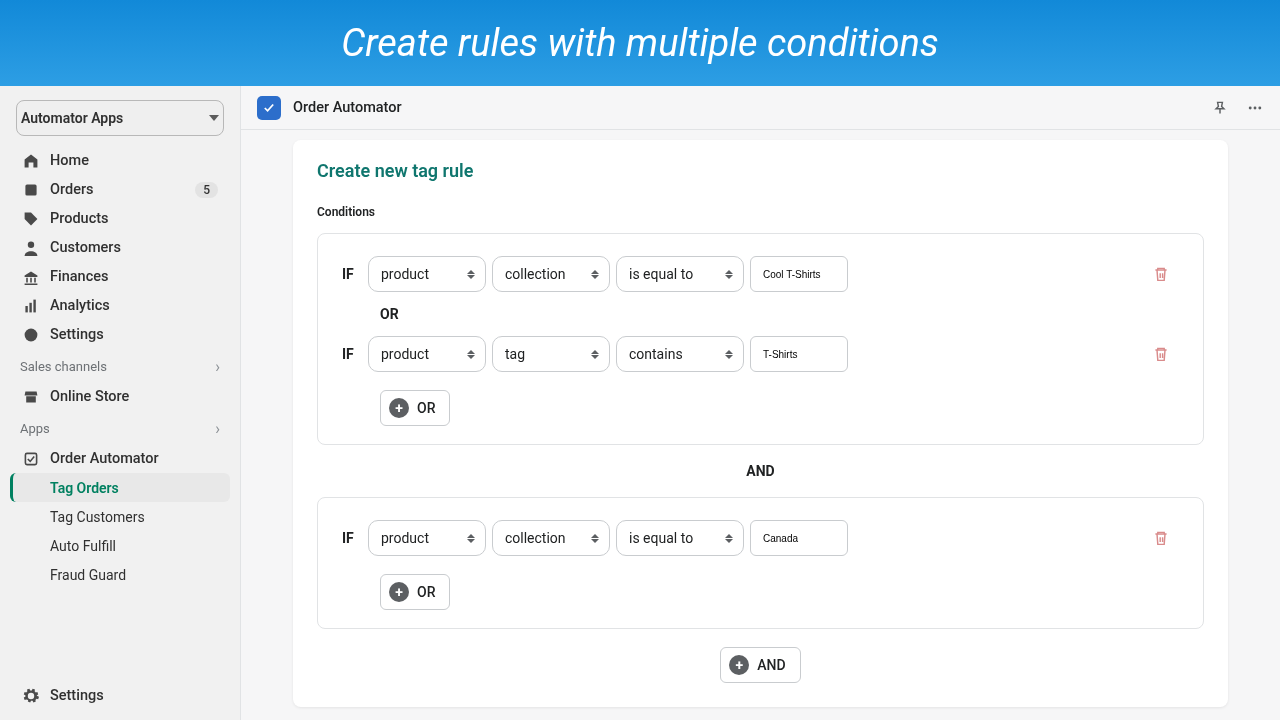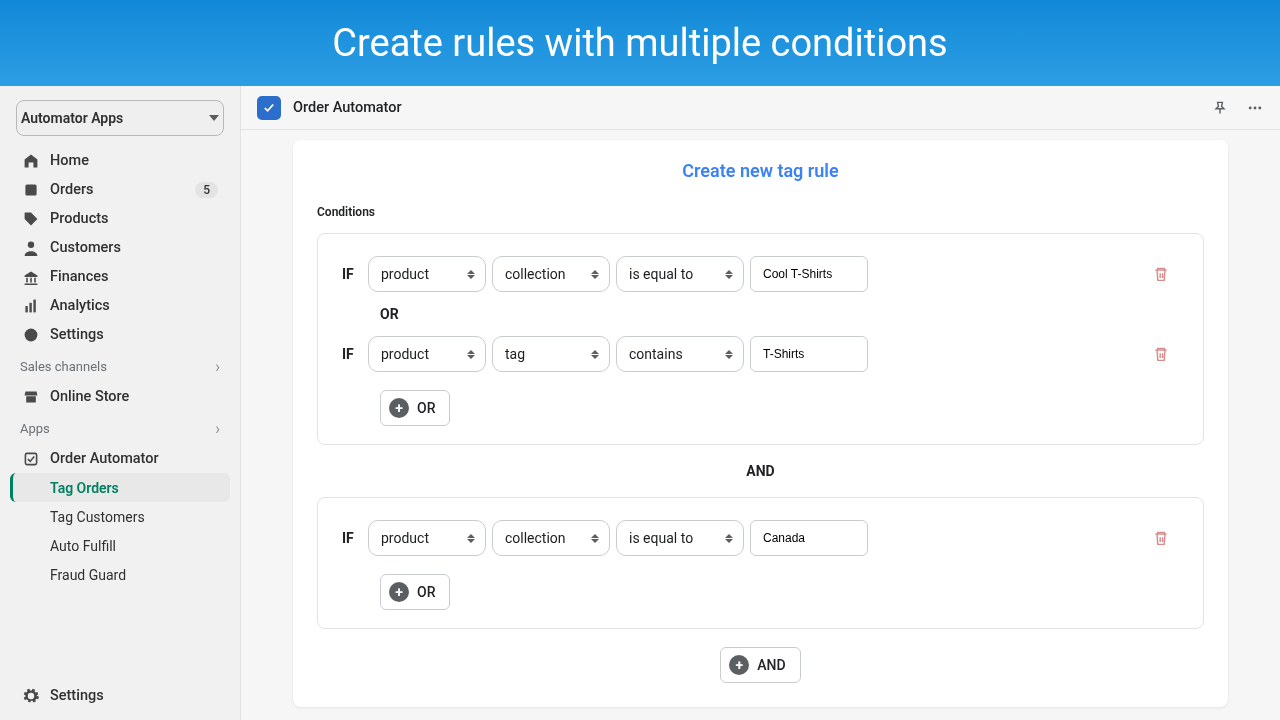--- a/index.html
+++ b/index.html
@@ -1,18 +1,18 @@
 <!DOCTYPE html>
 <html><head>
 <meta charset="utf-8">
 <style>
 * { box-sizing: border-box; margin: 0; padding: 0; }
 body { font-family: -apple-system, BlinkMacSystemFont, "Segoe UI", Roboto, sans-serif; background: #f6f6f7; width: 1280px; height: 720px; overflow: hidden; }
 
-.banner { height: 86px; background: linear-gradient(180deg, #1289d8, #2d9ee4); display: flex; align-items: center; justify-content: center; }
+.banner { height: 86px; background: linear-gradient(180deg, #1289d8, #2d9ee4); display: flex; align-items: center; justify-content: center; font-style: italic; }
 .banner-text { color: #fff; font-size: 38px; font-weight: 400; }
 
 .app-body { display: flex; height: 634px; }
 
 .sidebar { width: 240px; background: #f1f1f1; padding: 14px 8px 0 8px; display: flex; flex-direction: column; }
 .app-select { margin: 0 8px 10px 8px; border: 1px solid #b8b8b8; border-radius: 8px; height: 36px; display: flex; align-items: center; padding: 0 4px; background: #fff0; background:#efefef; cursor: pointer; }
 .app-select-label { flex: 1; font-size: 14px; font-weight: 600; color: #303030; }
 .triangle-down { width: 0; height: 0; border-left: 5px solid transparent; border-right: 5px solid transparent; border-top: 6px solid #5c5c5c; }
 
 .nav { list-style: none; }
@@ -32,34 +32,34 @@
 
 .main { flex:1; display:flex; flex-direction:column; background:#f6f6f7; border-left:1px solid #e1e3e5;}
 .topbar { height:44px; border-bottom:1px solid #e1e3e5; display:flex; align-items:center; padding:0 16px; background:#f6f6f7;}
 .topbar-icon { width:24px;height:24px; background:#2c6ecb; border-radius:5px; display:flex;align-items:center;justify-content:center; margin-right:12px;}
 .topbar-icon svg { width:14px;height:14px;}
 .topbar-title { font-size:14.5px; color:#202223; font-weight:500; flex:1;}
 .topbar-actions { display:flex; gap:18px; color:#5c5f62; }
 
 .content { flex:1; overflow:auto; padding: 10px 52px 20px 52px;}
 .card { background:#fff; border-radius:8px; box-shadow:0 1px 3px rgba(0,0,0,.08); padding:20px 24px 24px;}
-.card-title { font-size:18px; font-weight:600; color:#3b82f6; margin-bottom: 24px; text-align: center;}
+.card-title { font-size:18px; font-weight:600; color:#0f766e; margin-bottom: 24px;}
 .section-label { font-size:12px; font-weight:600; color:#202223; margin-bottom:14px;}
 
 .cond-group { border:1px solid #e1e3e5; border-radius:8px; padding: 22px 24px 18px; }
 .cond-row { display:flex; align-items:center; gap:6px; margin-bottom:4px;}
 .if-label { font-weight:700; font-size:14px; width:20px; color:#202223;}
 .or-label { font-weight:700; font-size:14px; margin: 14px 0 14px 38px; color:#202223;}
 .select { border:1px solid #c9cccf; border-radius:10px; height:36px; display:flex; align-items:center; padding:0 10px 0 12px; background:#fff; cursor:pointer; min-width:118px; }
 .select.w1{ width:118px;} .select.w2{ width:118px;} .select.w3{ width:128px;}
 .select-text { font-size:14px; color:#202223; flex:1; }
 .select-arrows { display:flex; flex-direction:column; gap:1px; }
 .select-arrows::before { content:""; width:0;height:0;border-left:4px solid transparent;border-right:4px solid transparent;border-bottom:4px solid #5c5f62;}
 .select-arrows::after { content:""; width:0;height:0;border-left:4px solid transparent;border-right:4px solid transparent;border-top:4px solid #5c5f62;}
-.text-input { border:1px solid #c9cccf; border-radius:6px; height:36px; padding:0 12px; font-size:12px; width:118px; background:#fff;}
+.text-input { border:1px solid #c9cccf; border-radius:6px; height:36px; padding:0 12px; font-size:10px; width:98px; background:#fff;}
 .del-btn { margin-left:auto; margin-right:8px; cursor:pointer; color:#d98b8b; width:20px; display:flex; justify-content:center;}
 .add-btn { margin-top:14px; margin-left:38px; border:1px solid #c9cccf; border-radius:6px; height:36px; padding:0 14px 0 8px; display:inline-flex; align-items:center; gap:8px; background:#fff; cursor:pointer;}
 .plus-circle { width:20px;height:20px;border-radius:50%; background:#5c5f62; color:#fff; display:flex;align-items:center;justify-content:center; font-size:14px; font-weight:700;}
 .add-btn-text { font-size:14px; font-weight:500; color:#202223;}
 .and-sep { text-align:center; font-weight:700; font-size:14px; margin:18px 0; color:#202223;}
 .center-add { display:flex; justify-content:center; margin-top:18px;}
 .center-add .add-btn { margin-left:0; margin-top:0;}
 
 svg { display:block; }
 </style>

